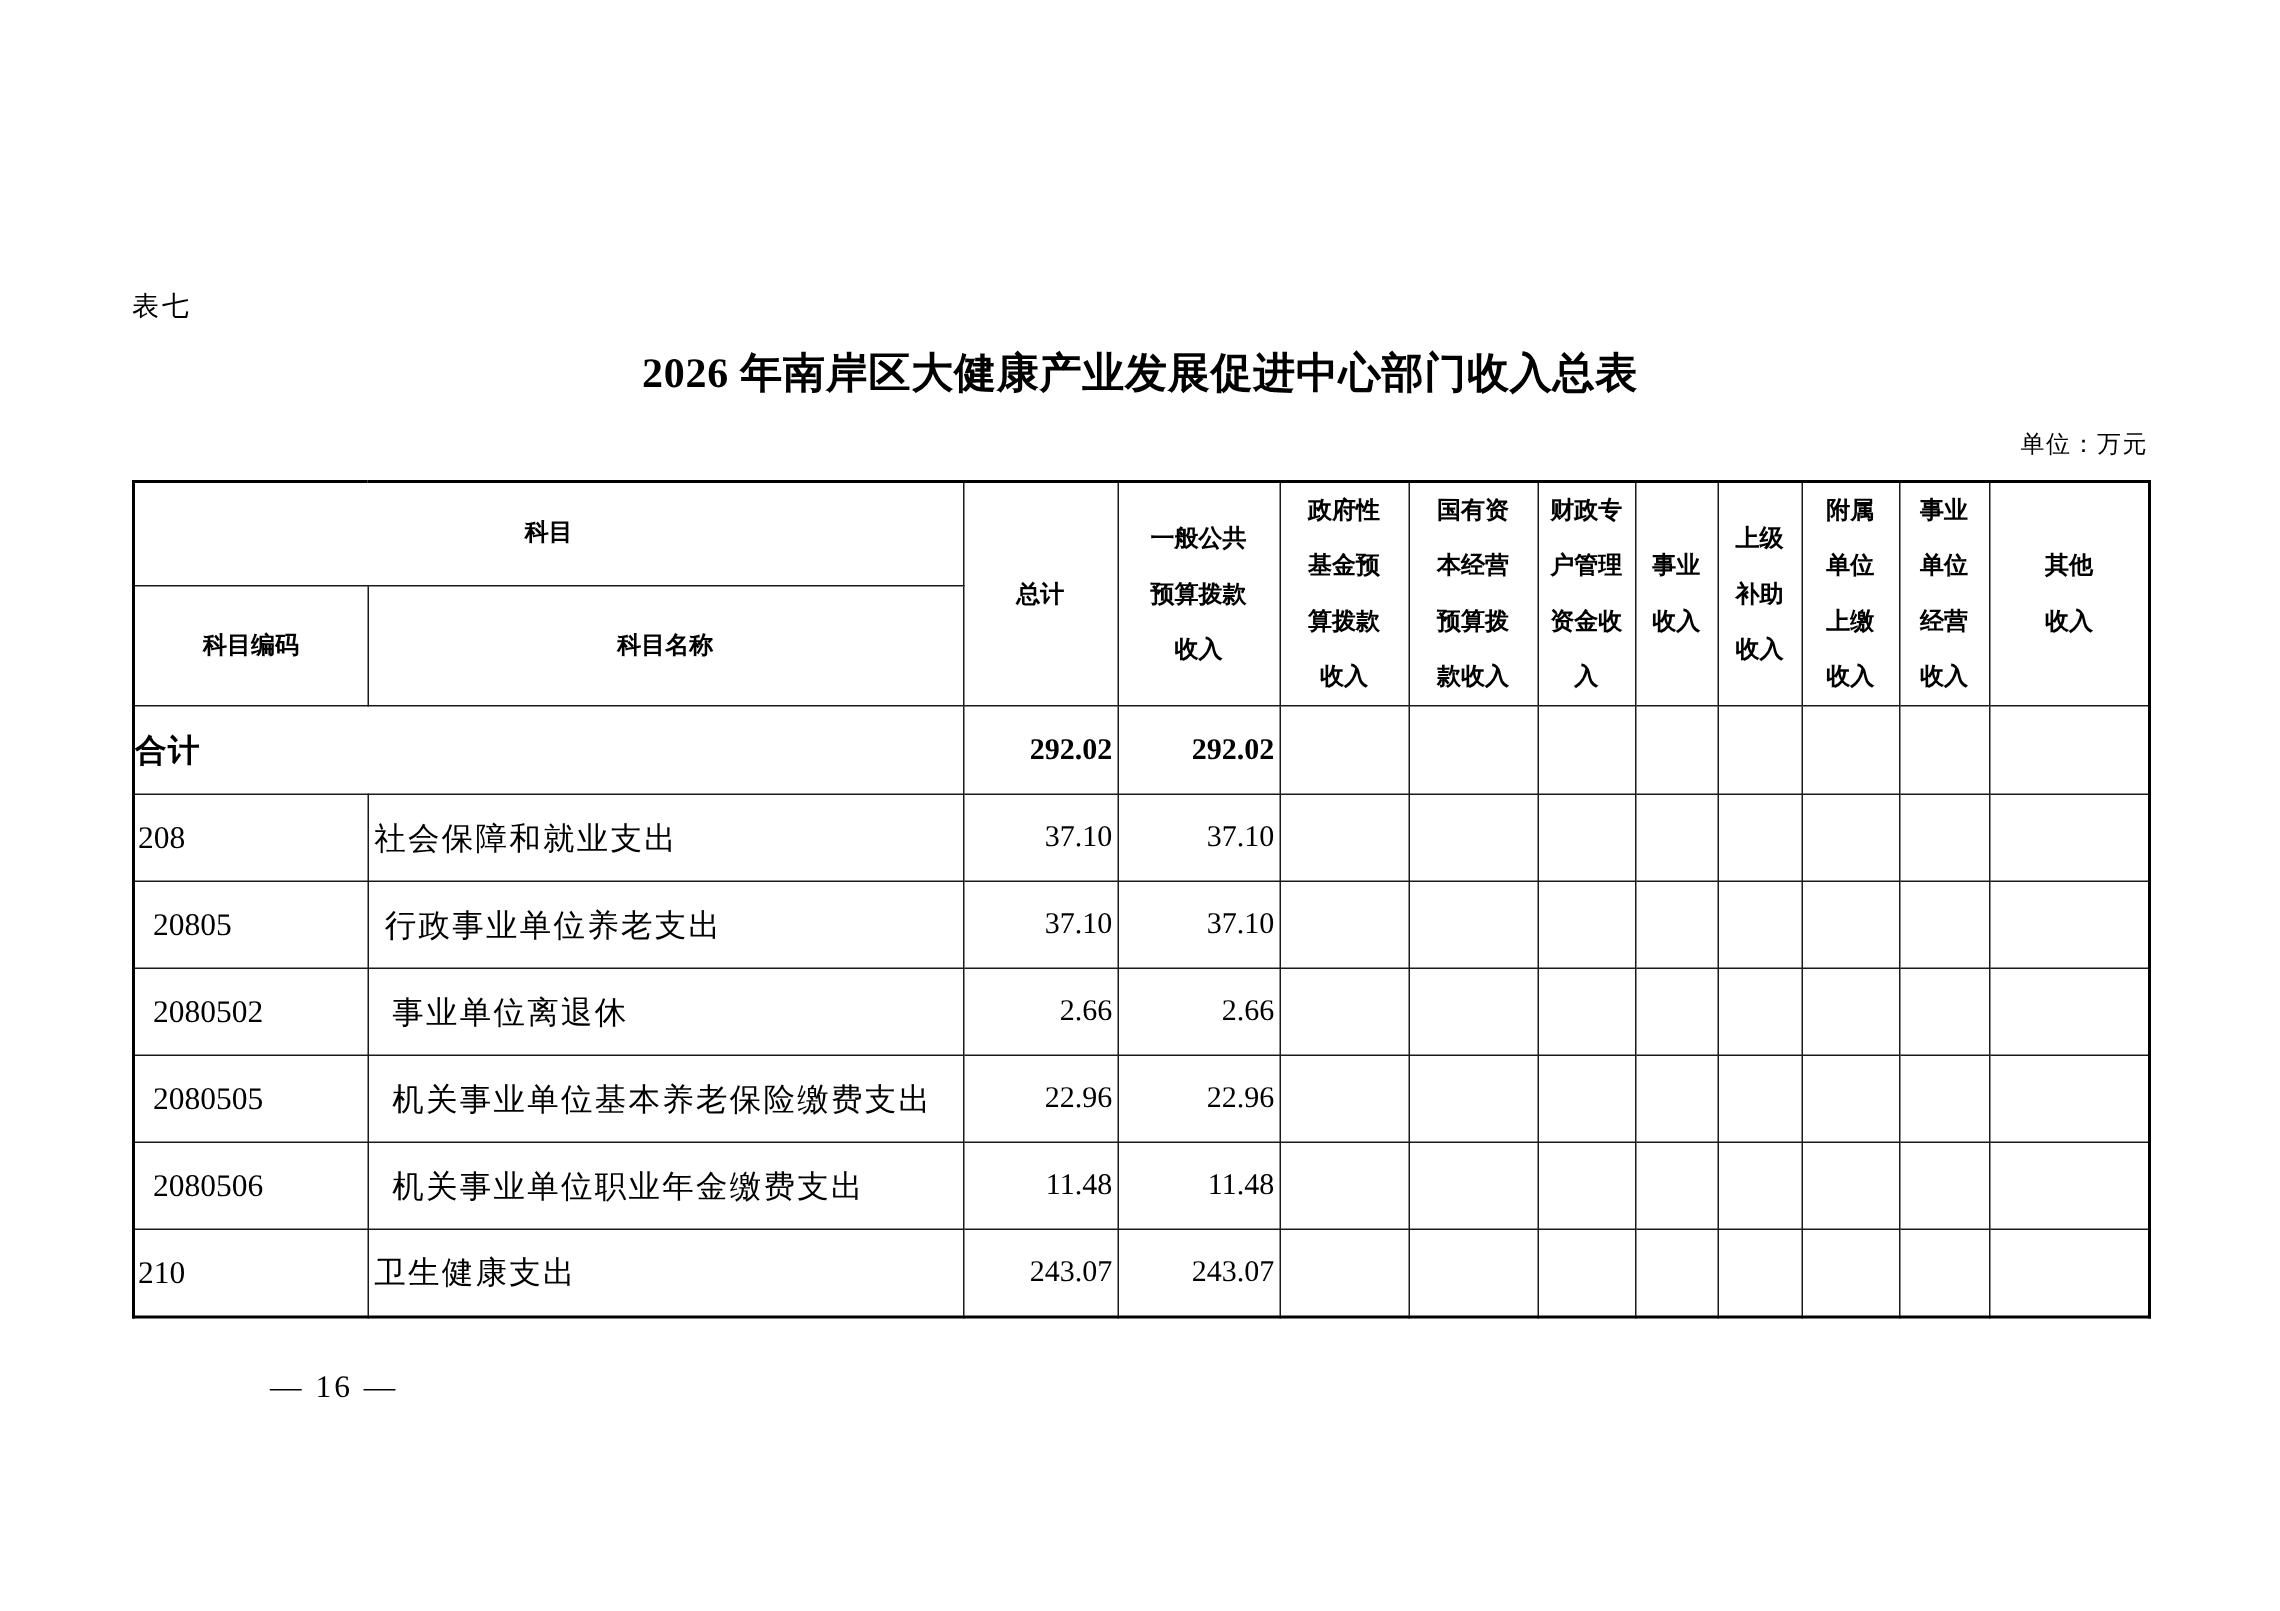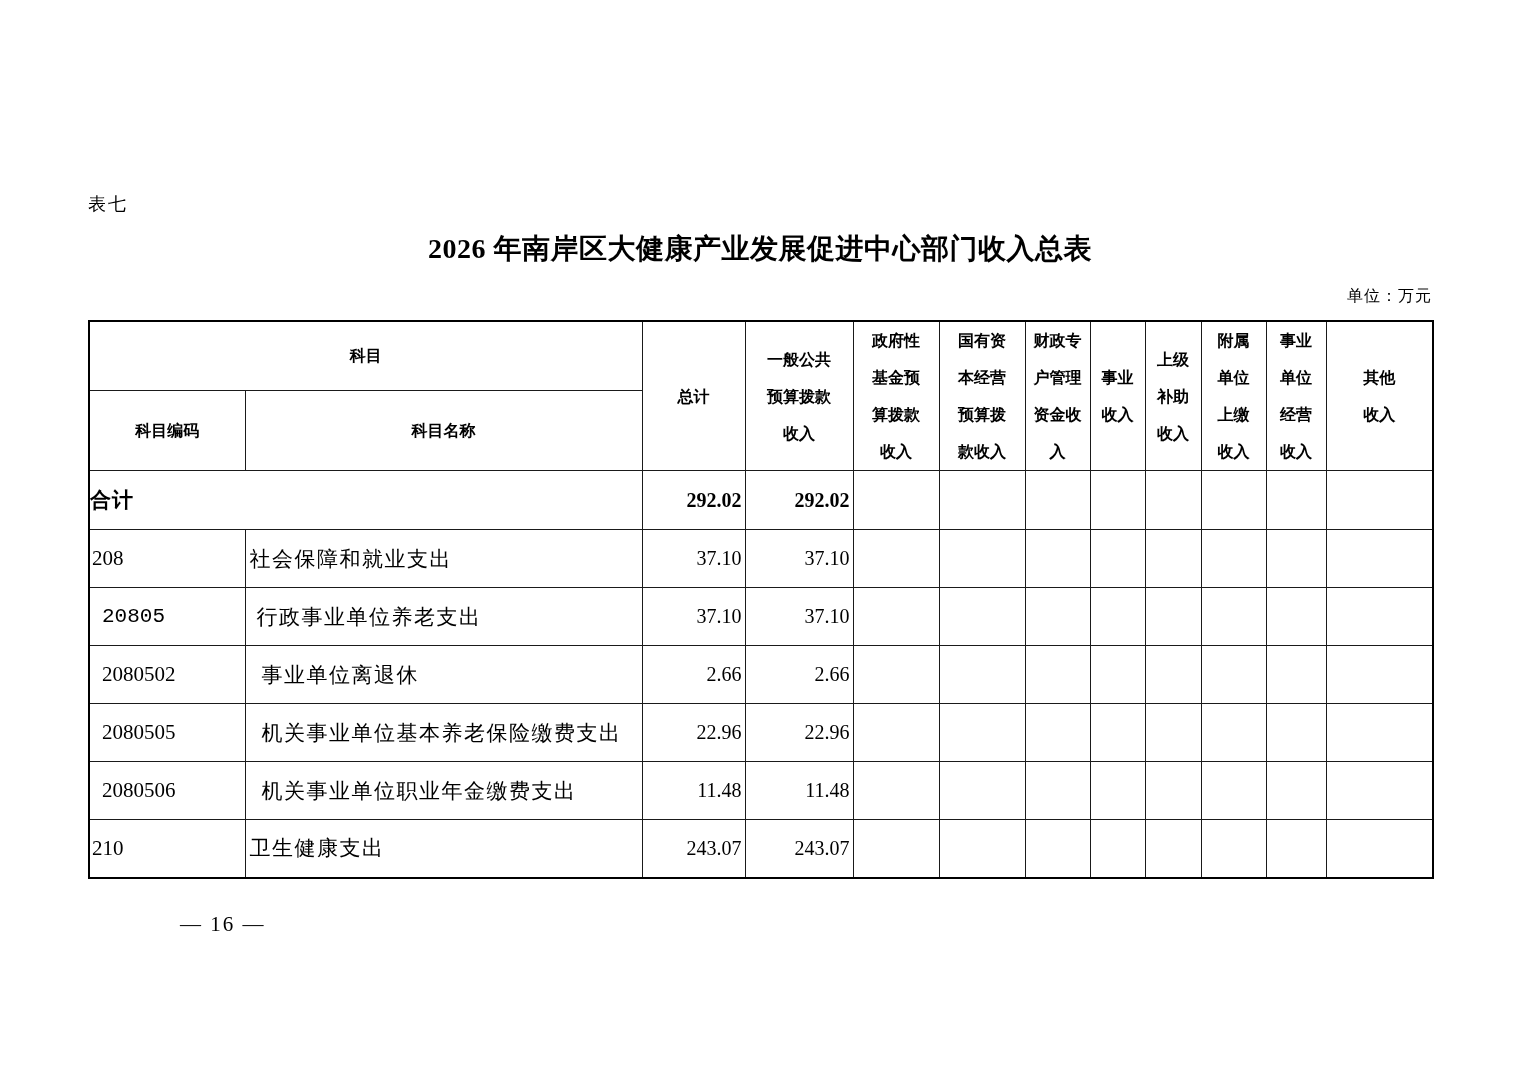--- a/index.html
+++ b/index.html
@@ -77,21 +77,21 @@
   td.cell-name  { text-align: left; letter-spacing: 1.5px; font-family: Liberation Serif, serif; }
   td.cell-num   { text-align: right; padding-right: 3px; font-size: 20px; }
   tr.total-row td.cell-merged {
     font-family: "Liberation Sans", "DejaVu Sans", sans-serif;
     font-weight: bold;
     text-align: left;
     letter-spacing: 1px;
   }
   tr.total-row td.cell-num { font-weight: bold; }
   tr.ind-0 td.cell-code { padding-left: 2px; }
-  tr.ind-1 td.cell-code { padding-left: 12px; font-family: Liberation Mono, monospace; }
+  tr.ind-1 td.cell-code { padding-left: 12px; }
   tr.ind-2 td.cell-code { padding-left: 12px; }
   tr.ind-0 td.cell-name { padding-left: 4px; }
   tr.ind-1 td.cell-name { padding-left: 11px; }
   tr.ind-2 td.cell-name { padding-left: 16px; }
   .page-number {
     position: absolute;
     left: 180px;
     top: 912px;
     font-size: 21px;
     letter-spacing: 2px;

